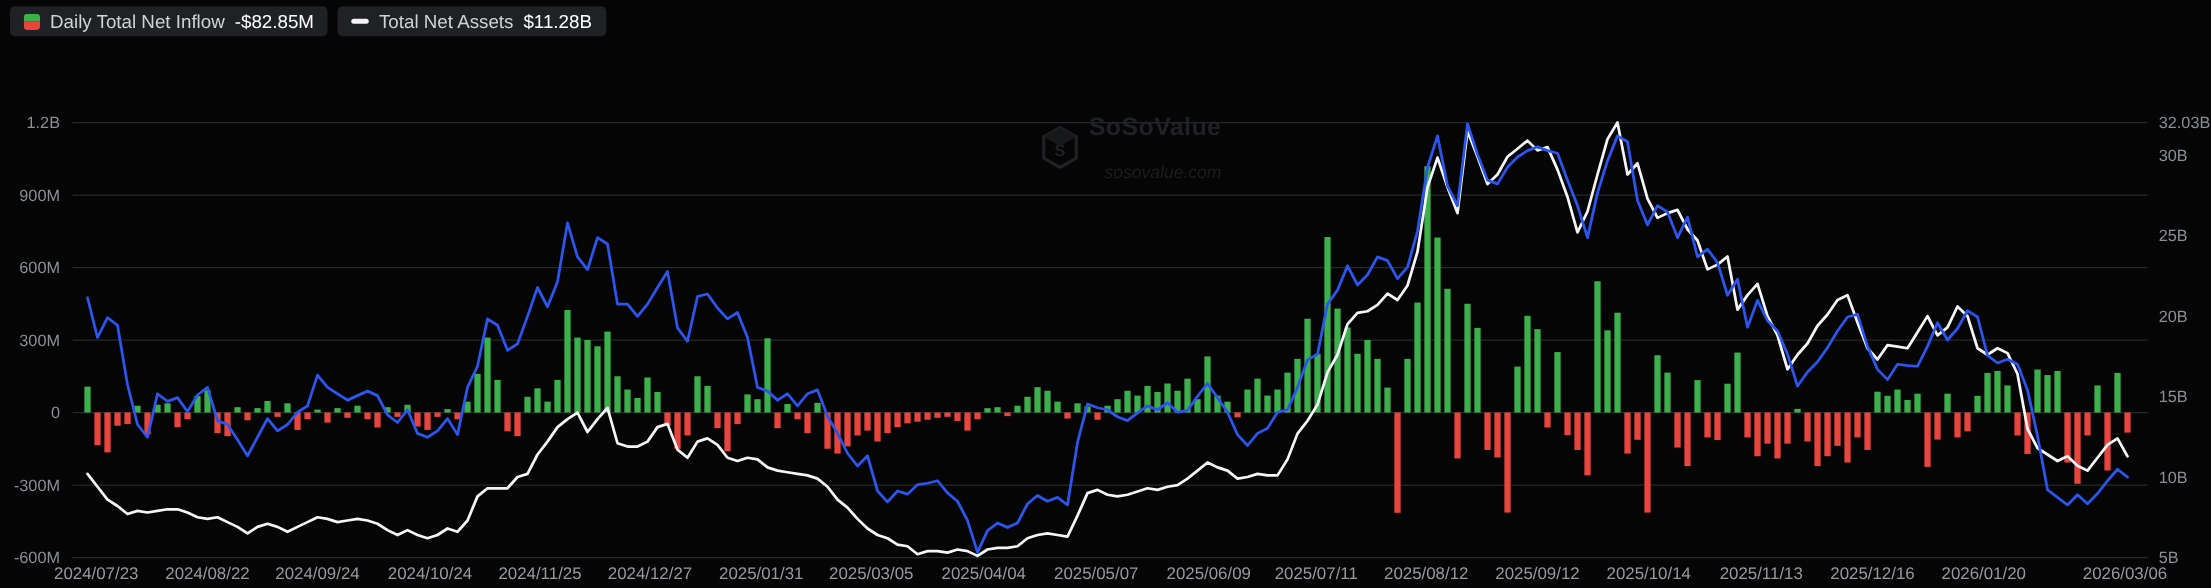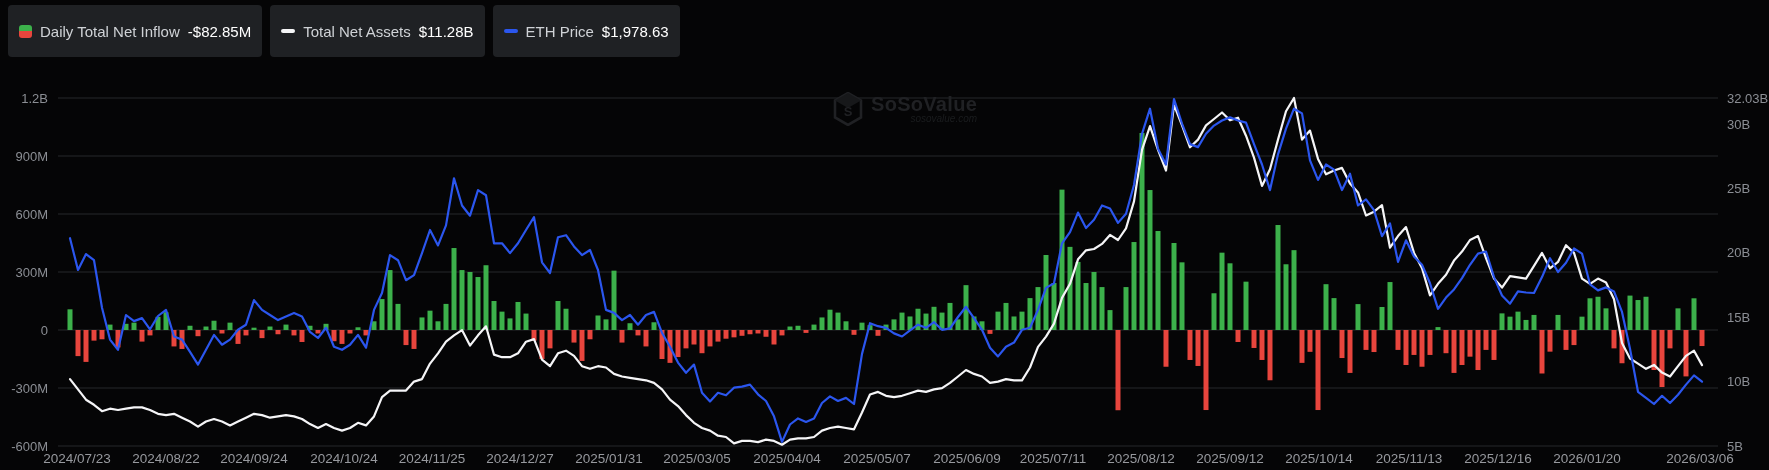--- a/index.html
+++ b/index.html
@@ -1,31 +1,31 @@
 <!DOCTYPE html>
 <html><head>
 <meta charset="utf-8">
 <style>
   html,body{margin:0;padding:0;background:#000;}
   .stage{position:relative;width:1769px;height:470px;background:#050506;overflow:hidden;
          font-family:"Liberation Sans",sans-serif;}
   .legend-row{position:absolute;top:5px;left:8px;display:flex;gap:8px;z-index:5;}
   .legend-pill{display:inline-flex;align-items:center;gap:8px;background:#1f2124;
-               border-radius:4px;padding:17px 11px;height:18px;cursor:pointer;}
+               border-radius:4px;padding:3px 11px;height:18px;cursor:pointer;}
   .legend-label{font-size:15px;color:#cfd2d6;white-space:nowrap;}
   .legend-value{font-size:15px;font-weight:400;color:#ffffff;white-space:nowrap;}
   .icon-split{width:13px;height:13px;border-radius:3px;overflow:hidden;display:flex;
               flex-direction:column;flex:0 0 auto;}
   .icon-split span{flex:1;}
   .icon-dash{width:14px;height:4px;border-radius:2px;flex:0 0 auto;}
   .watermark{position:absolute;left:833px;top:92px;display:flex;align-items:center;gap:8px;
              z-index:1;pointer-events:none;}
   .wm-text{display:flex;flex-direction:column;line-height:1;align-items:flex-end;}
   .wm-title{font-size:20px;font-weight:800;color:#202124;letter-spacing:.3px;}
-  .wm-sub{font-size:10px;color:#1b1d1f;margin-top:0;font-style:italic;}
+  .wm-sub{font-size:14px;color:#1b1d1f;margin-top:18px;font-style:italic;}
   svg text{font-family:"Liberation Sans",sans-serif;}
   .chart-svg{position:absolute;left:0;top:0;}
 </style>
 </head>
 <body>
 
 <div class="stage">
 
   <div class="legend-row">
     <div class="legend-pill">
@@ -33,25 +33,20 @@
         <span style="background: rgb(60, 177, 75);"></span>
         <span style="background: rgb(232, 69, 61);"></span>
       </span>
       <span class="legend-label">Daily Total Net Inflow</span>
       <span class="legend-value">-$82.85M</span>
     </div>
     <div class="legend-pill">
       <span class="icon-dash" style="background: rgb(245, 245, 247);"></span>
       <span class="legend-label">Total Net Assets</span>
       <span class="legend-value">$11.28B</span>
-    </div>
-    <div class="legend-pill">
-      <span class="icon-dash" style="background: rgb(43, 86, 238);"></span>
-      <span class="legend-label">ETH Price</span>
-      <span class="legend-value">$1,978.63</span>
     </div>
   </div>
 
   <div class="watermark">
     <svg width="30" height="34" viewBox="0 0 30 34">
       <path d="M15 1 L28 8.5 V25.5 L15 33 L2 25.5 V8.5 Z" fill="none" stroke="#202124" stroke-width="2.6"></path>
       <path d="M15 1 L28 8.5 L15 16 L2 8.5 Z" fill="#17181a"></path>
       <text x="15" y="24" text-anchor="middle" font-size="13" font-weight="bold" fill="#202124">S</text>
     </svg>
     <div class="wm-text">

